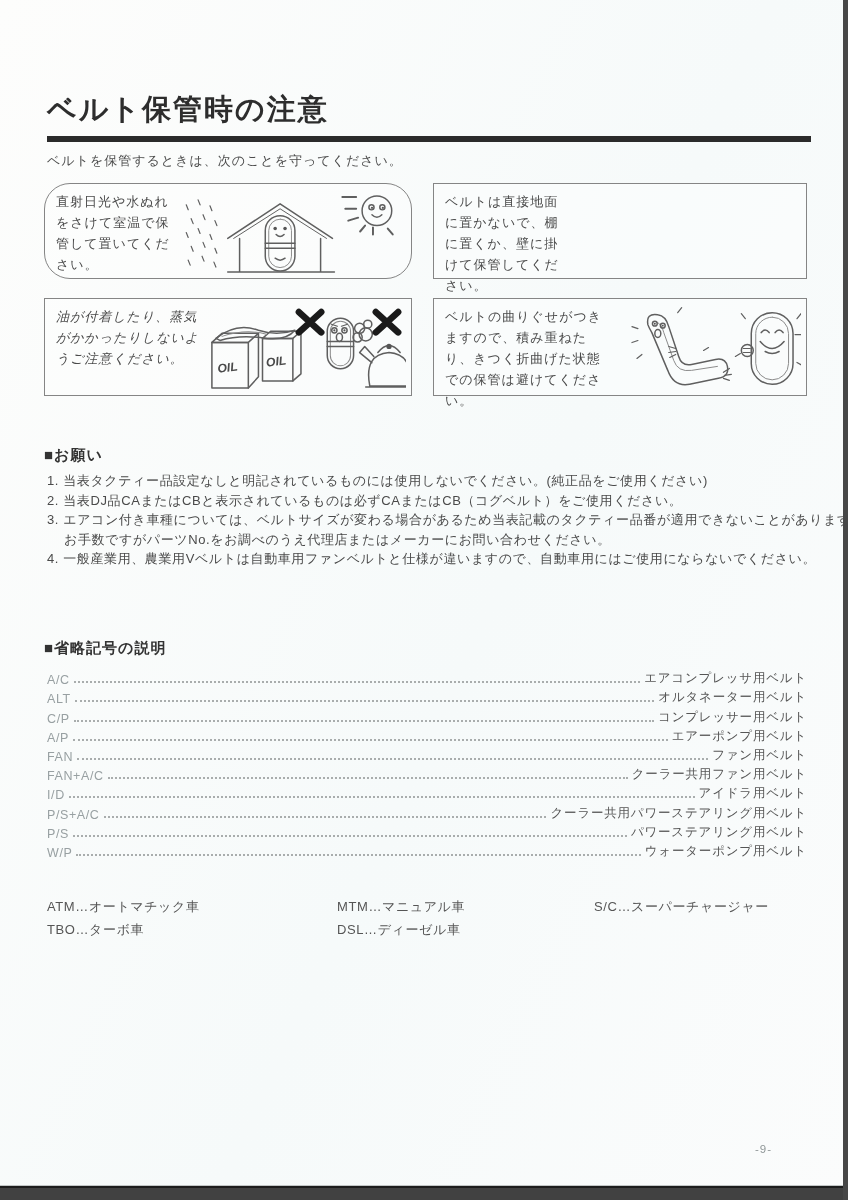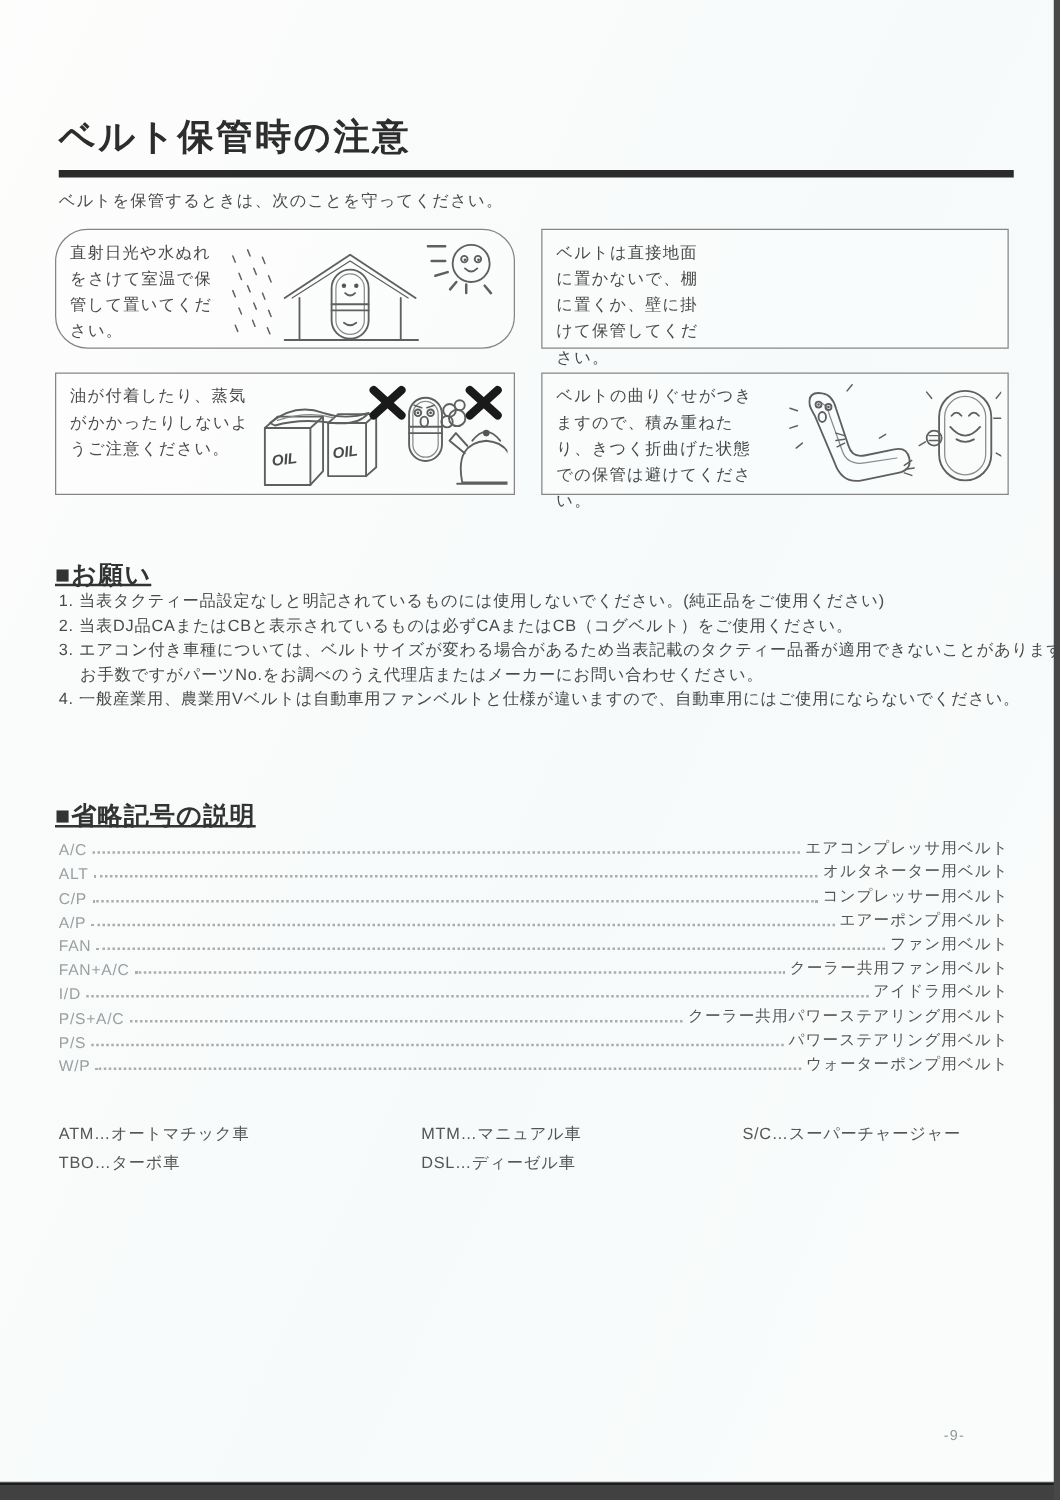--- a/index.html
+++ b/index.html
@@ -17,25 +17,25 @@
   .title-rule{position:absolute;left:47px;top:136px;width:764px;height:6px;background:#2b2b2b;}
   .intro{position:absolute;left:47px;top:152px;font-size:13px;color:#4c4c4c;letter-spacing:1px;margin:0;}
 
   .pbox{position:absolute;border:1px solid #858585;display:flex;align-items:flex-start;padding:7px 5px 5px 11px;box-sizing:border-box;background:rgba(255,255,255,0.35);}
   .pbox-text{font-size:13px;line-height:1.62;letter-spacing:1px;color:#4a4a4a;}
   .box1{left:44px;top:183px;width:368px;height:96px;border-radius:26px;}
   .box2{left:433px;top:183px;width:374px;height:96px;flex-direction:column;}
   .box3{left:44px;top:298px;width:368px;height:98px;}
   .box4{left:433px;top:298px;width:374px;height:98px;gap:12px;}
   .box1 .pbox-text,.box2 .pbox-text{width:114px;}
-  .box3 .pbox-text{width:147px;}
+  .box3 .pbox-text{width:147px;font-style:italic;}
   .box4 .pbox-text{width:170px;}
   .pbox svg{flex:1 1 auto;display:block;}
 
-  .sec-head{position:absolute;left:44px;font-size:20px;font-weight:bold;color:#333;letter-spacing:1px;margin:0;text-decoration:underline;}
+  .sec-head{position:absolute;left:44px;font-size:15px;font-weight:bold;color:#333;letter-spacing:1px;margin:0;}
   .head-request{top:446px;}
   .head-abbr{top:639px;}
 
   .req-list{position:absolute;left:47px;top:471px;width:762px;font-size:13px;line-height:19.5px;letter-spacing:0.6px;color:#4a4a4a;}
   .req-line{white-space:nowrap;}
   .req-line.indent{padding-left:17px;}
 
   .abbr-list{position:absolute;left:47px;top:668px;width:760px;}
   .abbr-row{display:flex;align-items:flex-end;height:19.2px;font-size:12.5px;}
   .abbr-code{color:#98a0a2;letter-spacing:0.6px;flex:0 0 auto;}

